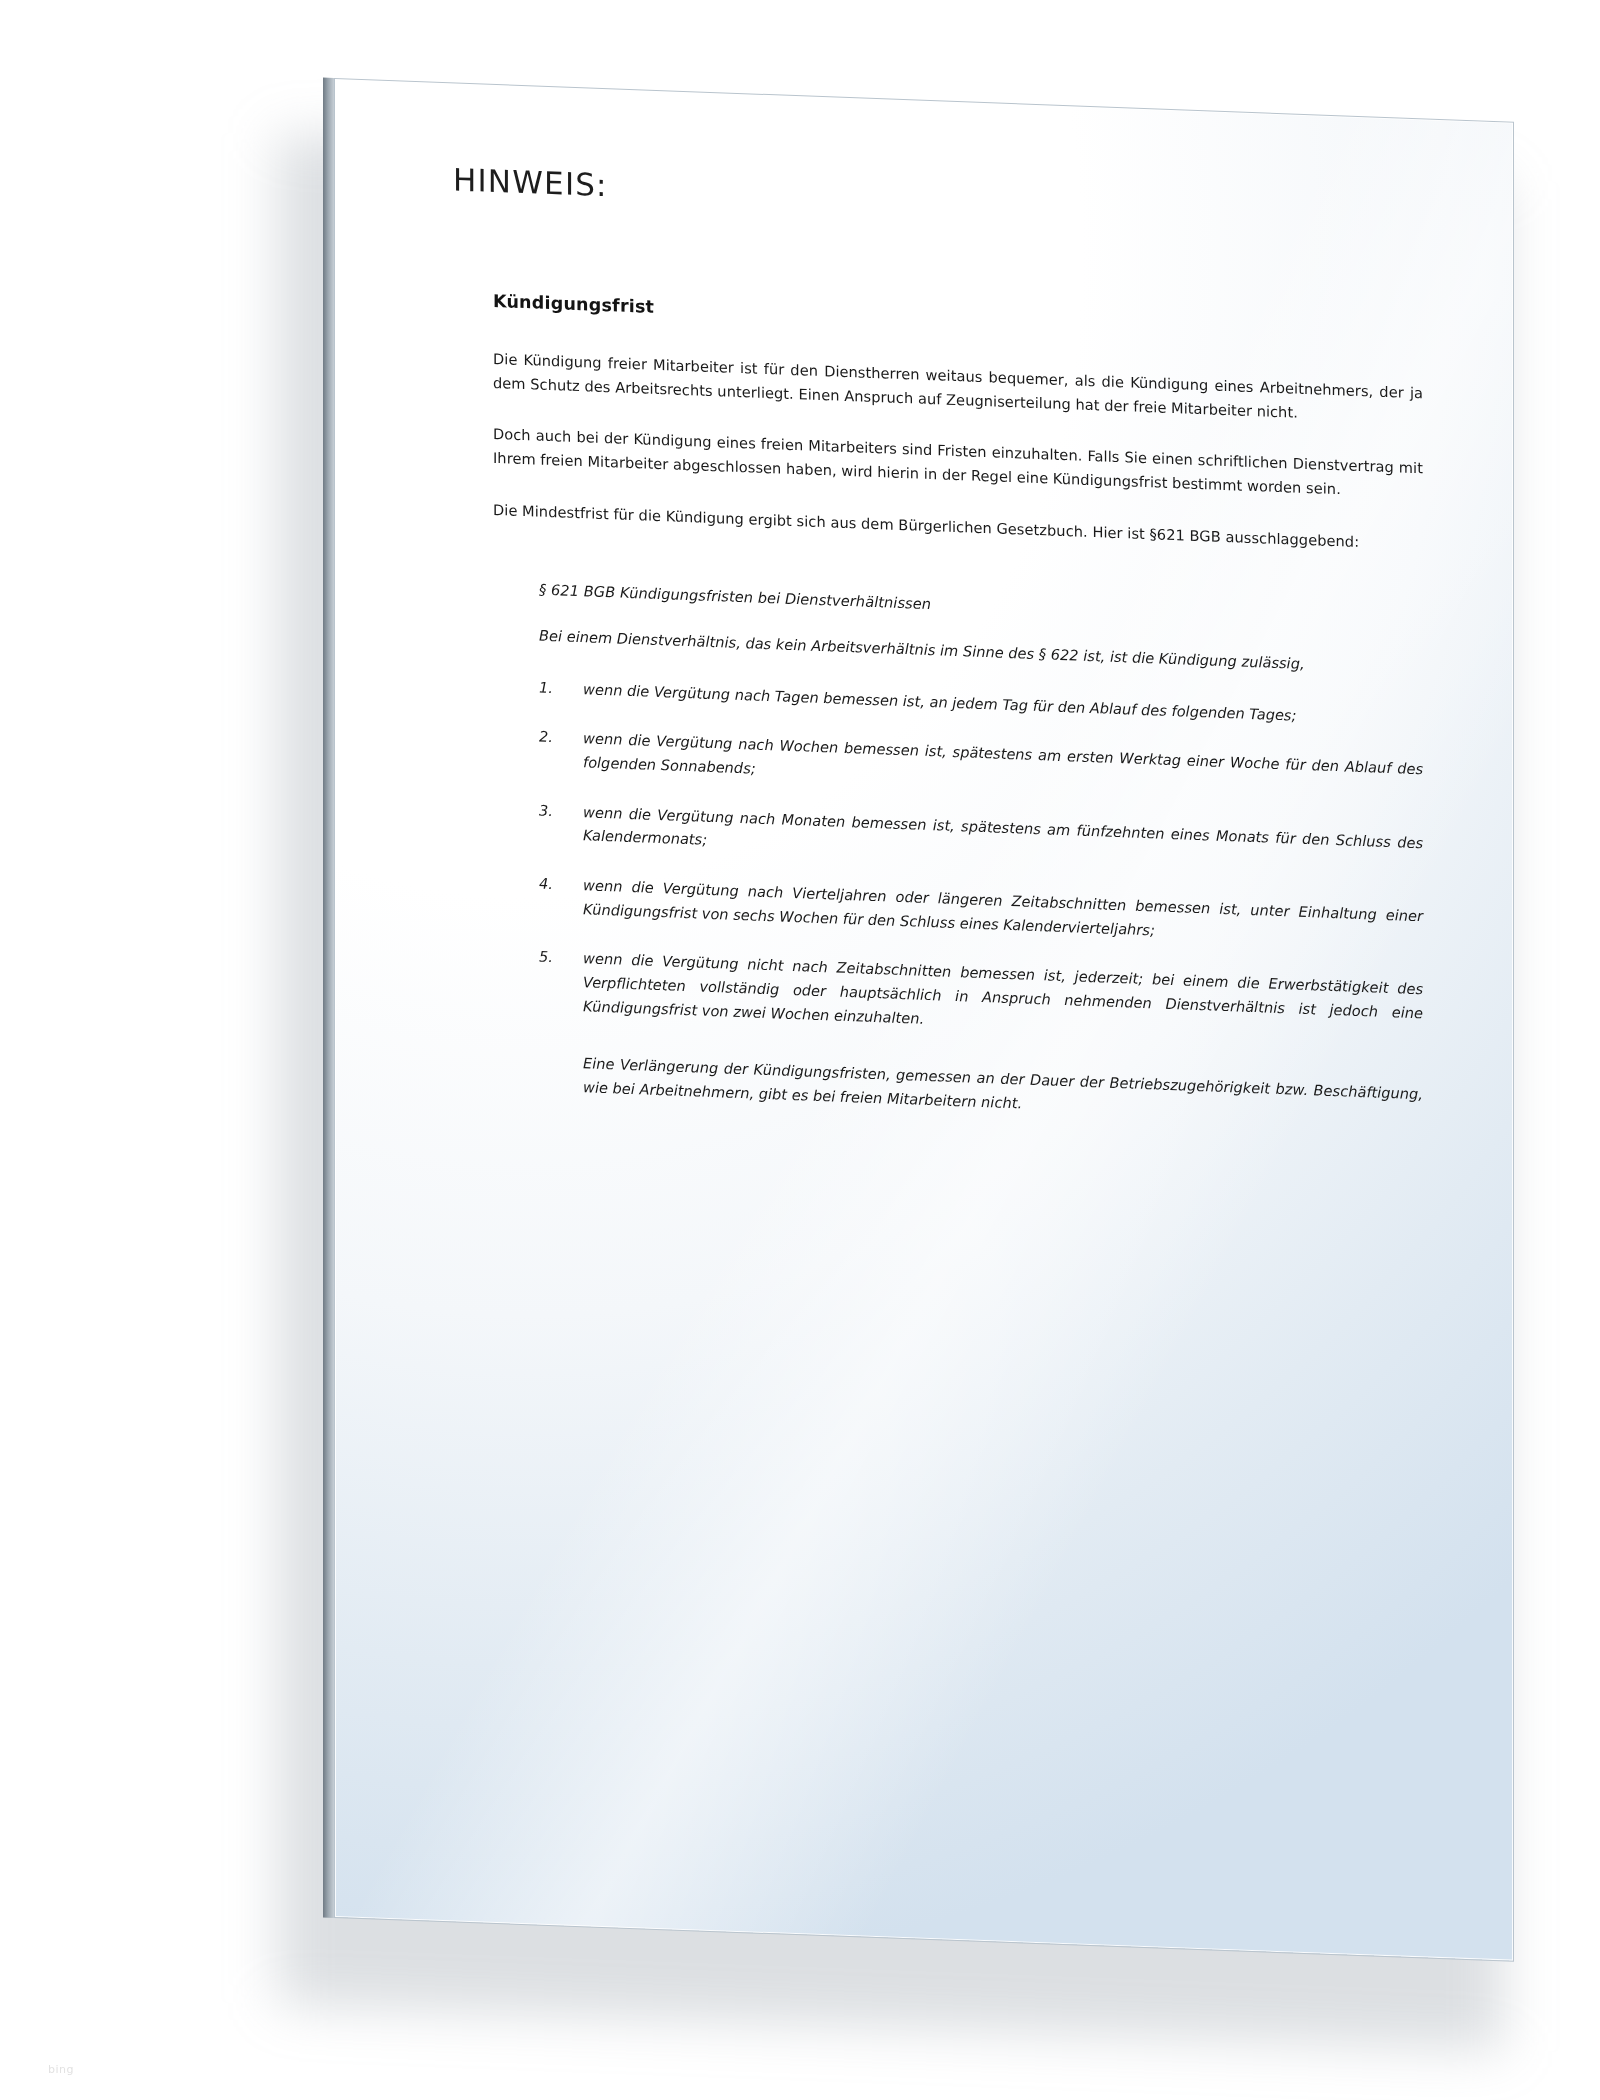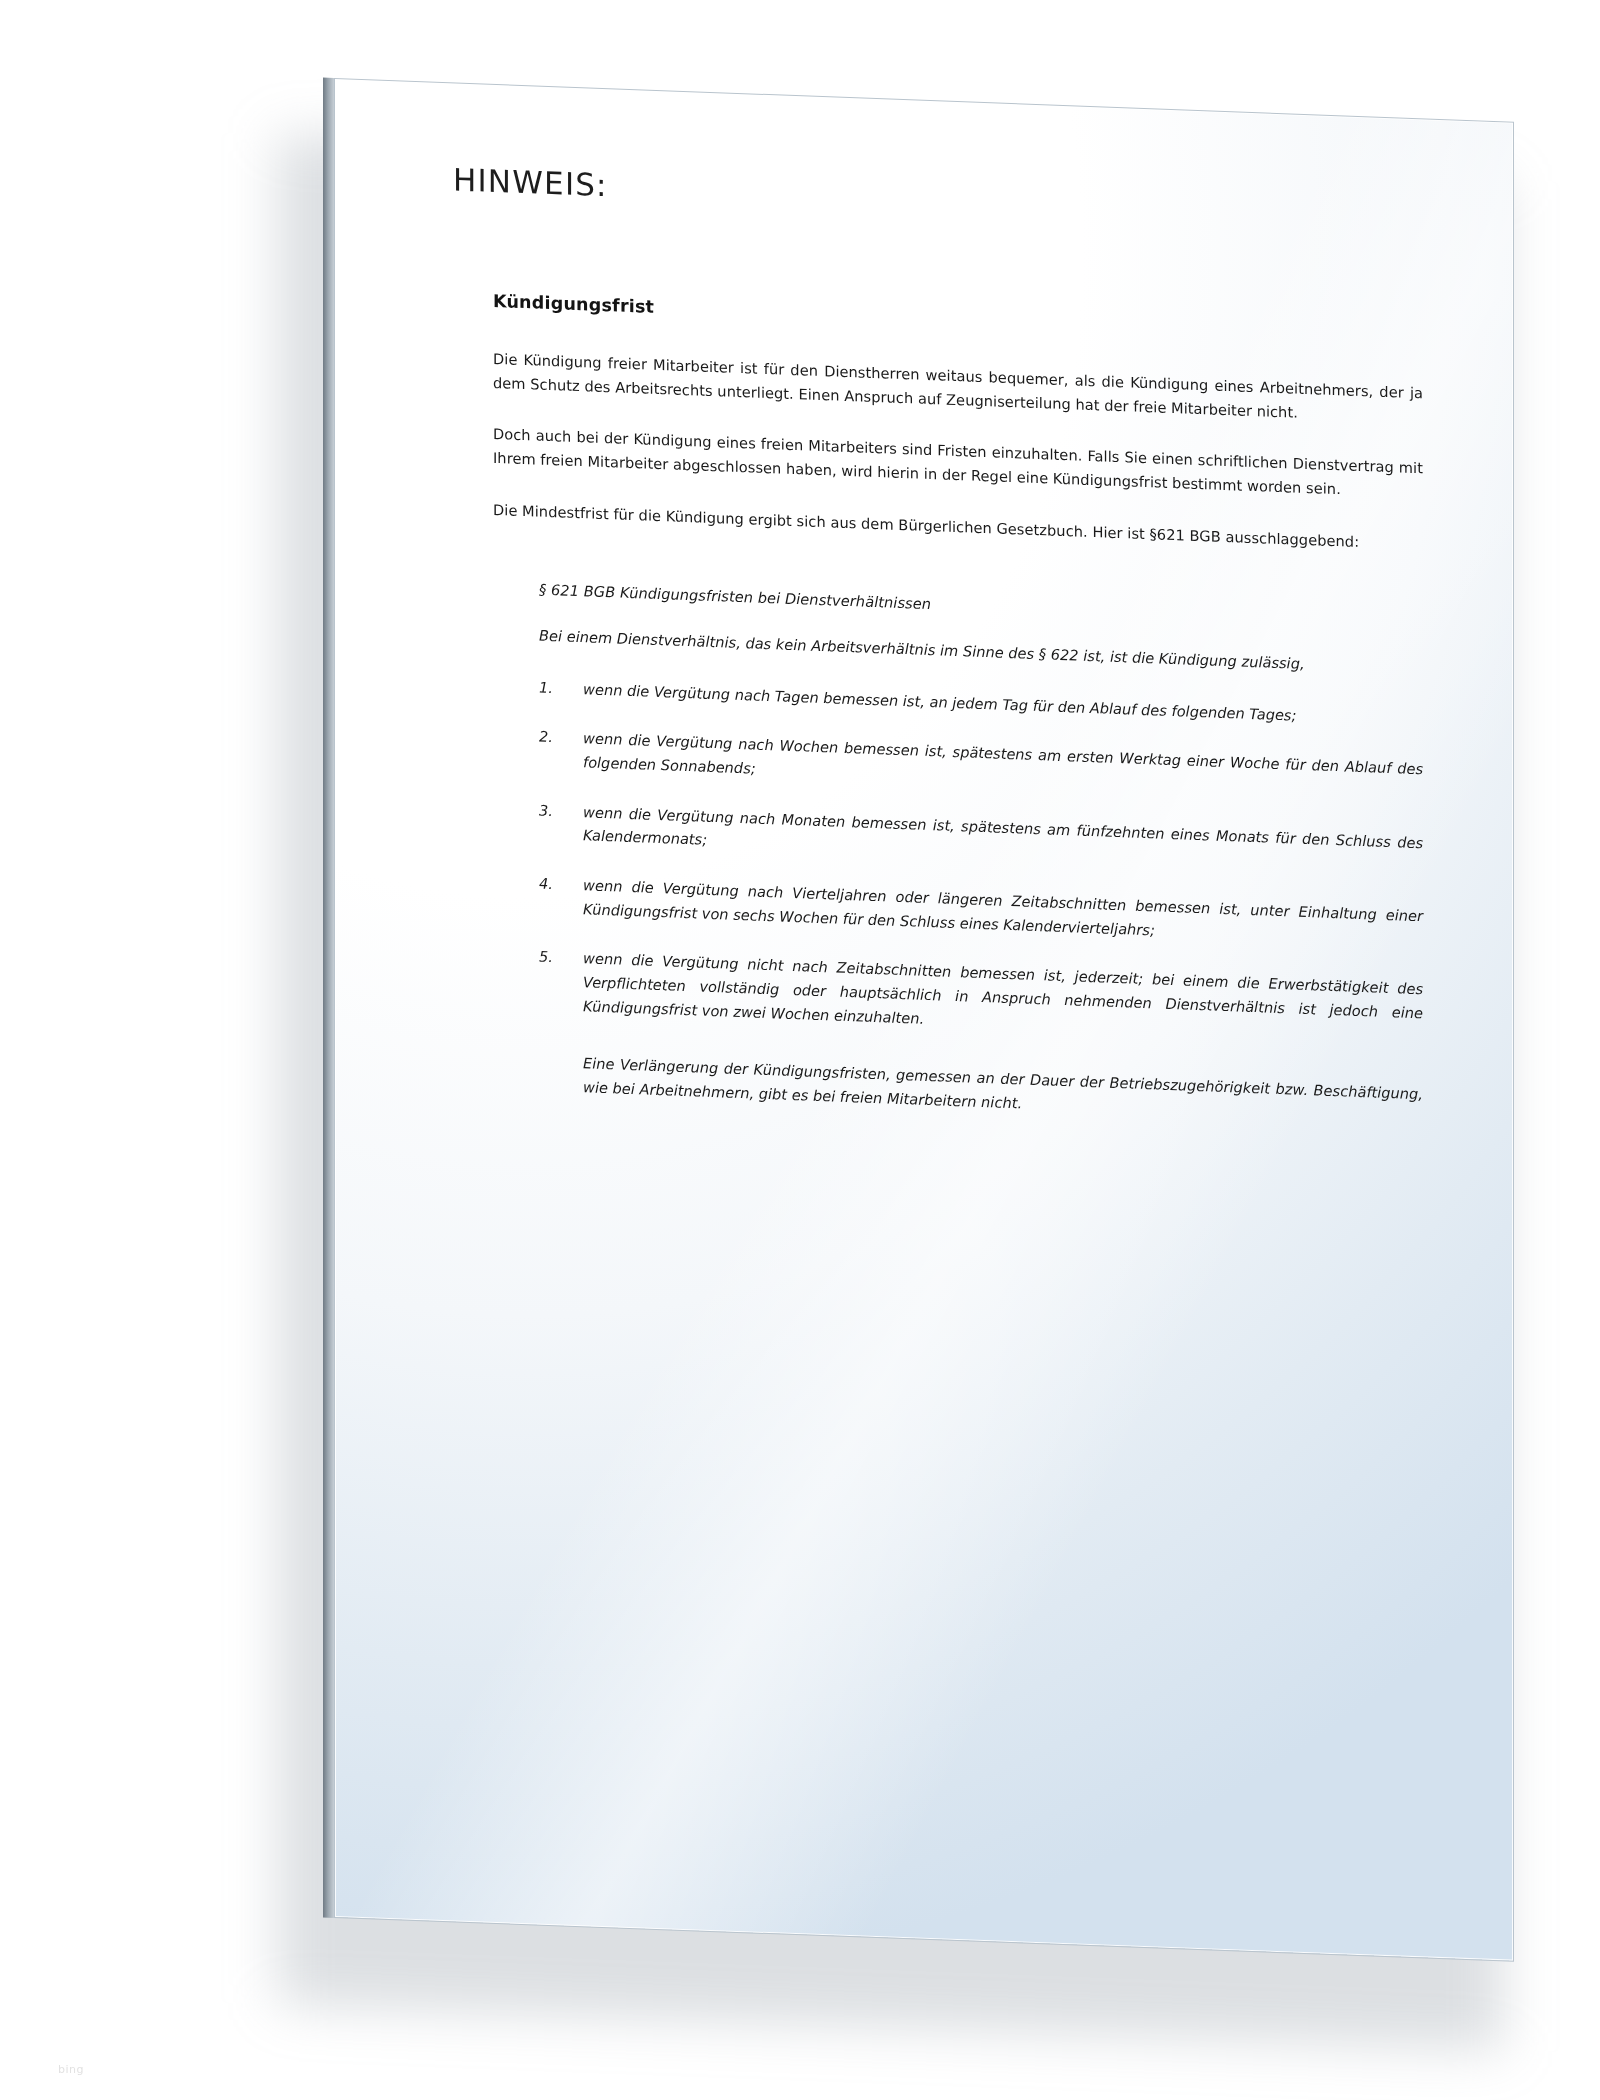--- a/index.html
+++ b/index.html
@@ -158,21 +158,21 @@
     font-style: italic;
     line-height: 1.62;
     color: #1a1a1a;
     margin: 34px 0 0 90px;
     text-align: justify;
   }
 
   
   .watermark {
     position: absolute;
-    left: 58px;
+    left: 48px;
     bottom: 24px;
     font-size: 11px;
     color: #e2e2e2;
     letter-spacing: 0.5px;
   }
 </style>
 </head>
 <body>
 
 <div id="stage">

